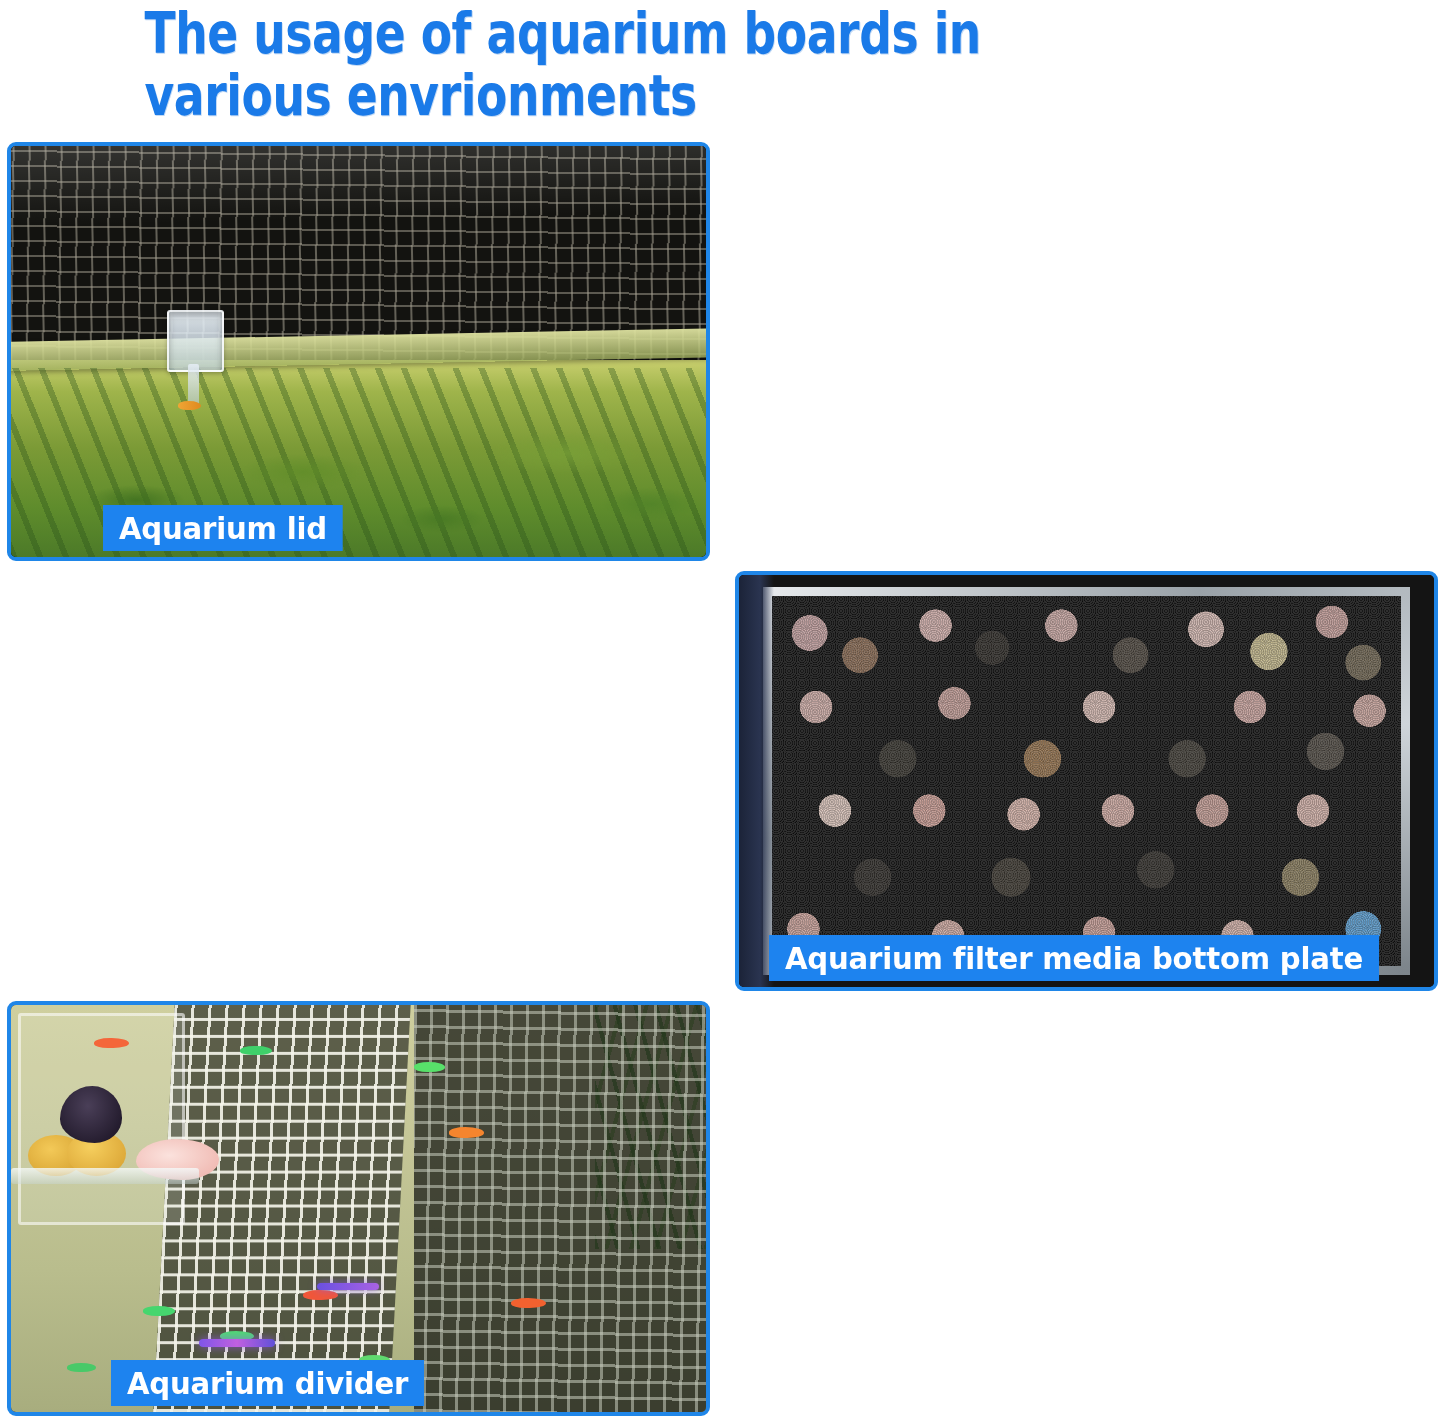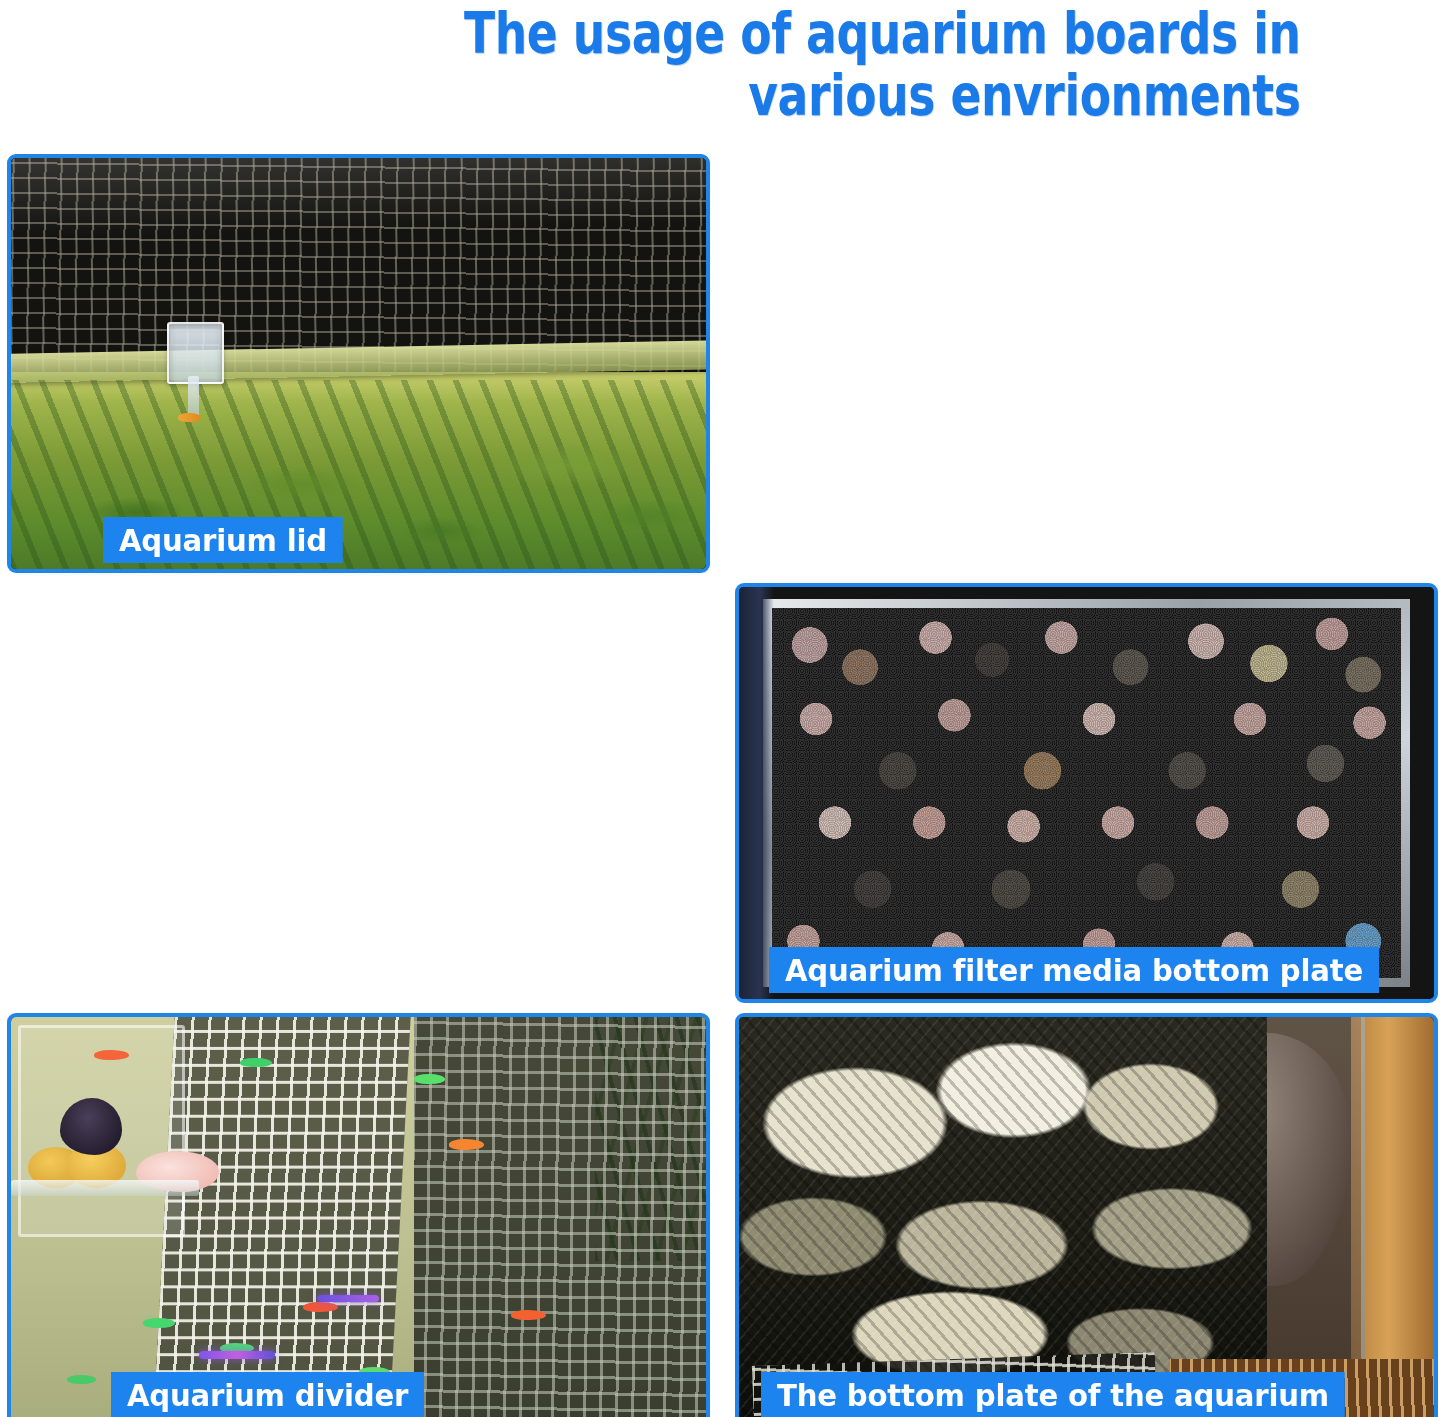--- a/index.html
+++ b/index.html
@@ -18,40 +18,40 @@
     height: 1417px;
     background: #ffffff;
   }
 
   
   .title-block {
     position: absolute;
     left: 0;
     top: 2px;
     width: 1445px;
-    text-align: right;
+    text-align: left;
   }
   .title-line {
     color: #1a7ae8;
     font-family: "DejaVu Sans", sans-serif;
     font-weight: bold;
     font-size: 57px;
     line-height: 62px;
     letter-spacing: -0.5px;
     transform: scaleX(0.80);
     transform-origin: center top;
     white-space: nowrap;
     text-shadow: 1px 1px 0 rgba(120,170,230,0.45);
   }
 
   
   .grid {
     position: absolute;
     left: 7px;
-    top: 154px;
+    top: 142px;
     width: 1431px;
     height: 1008px;
     padding-left: 44px;
   }
 
   .panel {
     position: absolute;
     border: 4px solid #1f86e8;
     border-radius: 9px;
     overflow: hidden;
@@ -530,28 +530,15 @@
         <div class="p4-bg"></div>
         <div class="p4-tray">
           <div class="p4-media"></div>
           <div class="p4-speckle"></div>
         </div>
         <div class="p4-edge-l"></div>
       </div>
       <div class="caption near-l2">Aquarium filter media bottom plate</div>
     </div>
 
-    <div class="panel" style="left:728px; top:859px; width:703px; height:415px;">
-      <div class="photo">
-        <div class="p6-bg"></div>
-        <div class="p6-wood"></div>
-        <div class="p6-glass"></div>
-        <div class="p6-backrock"></div>
-        <div class="p6-rocks"></div>
-        <div class="p6-rock-texture"></div>
-        <div class="p6-wood-floor"></div>
-        <div class="p6-grid"></div>
-      </div>
-      <div class="caption near-l">The bottom plate of the aquarium</div>
-    </div>
 
   </div>
 </div>
 
 </body></html>

